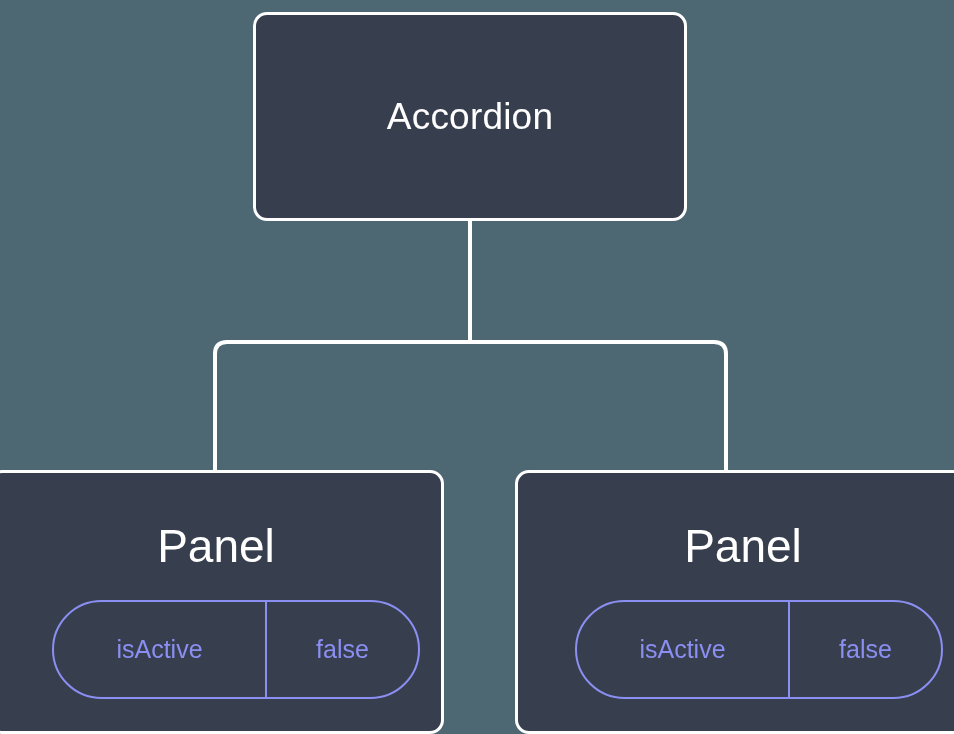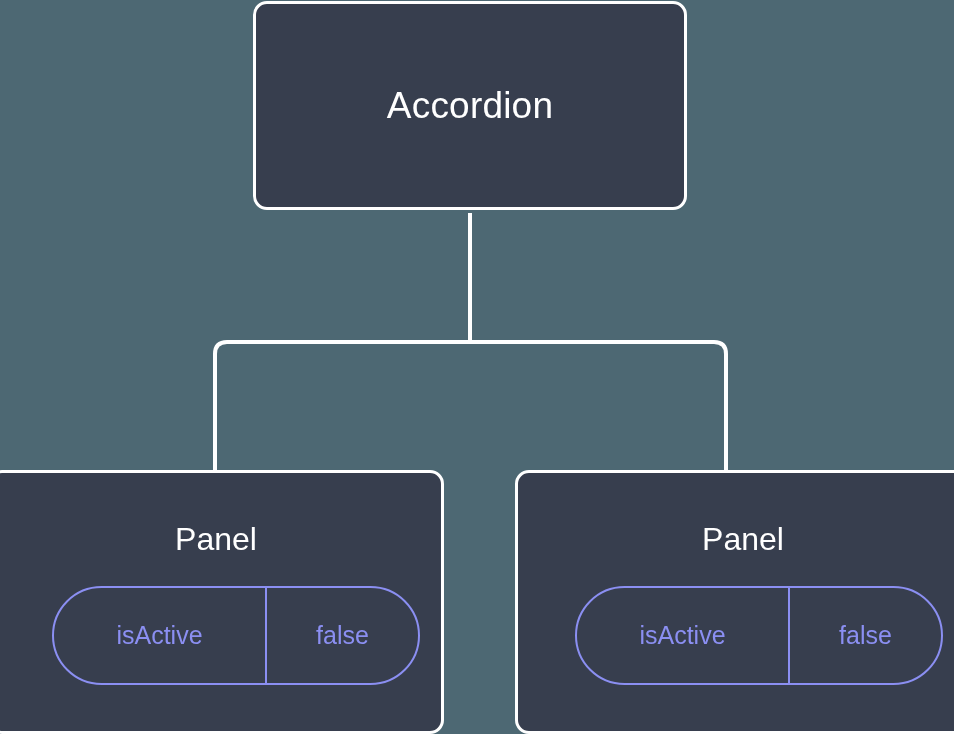--- a/index.html
+++ b/index.html
@@ -39,21 +39,21 @@
     border: 3px solid #ffffff;
     border-radius: 14px;
     display: flex;
     flex-direction: column;
     align-items: center;
   }
 
   
   #node-accordion {
     left: 253px;
-    top: 1px;
+    top: 12px;
     width: 434px;
     height: 209px;
     justify-content: center;
   }
   .node-title-root {
     color: #ffffff;
     font-size: 37px;
     font-weight: 400;
     letter-spacing: 0.2px;
     line-height: 1;
@@ -70,21 +70,21 @@
   #node-panel-left {
     left: -12px;
     width: 456px;
   }
   #node-panel-right {
     left: 515px;
     width: 456px;
   }
   .node-title {
     color: #ffffff;
-    font-size: 32px;
+    font-size: 46px;
     font-weight: 400;
     line-height: 1;
     text-align: center;
     white-space: nowrap;
     margin-top: 22px;
   }
 
   
   .prop-pill {
     margin-top: 31px;

